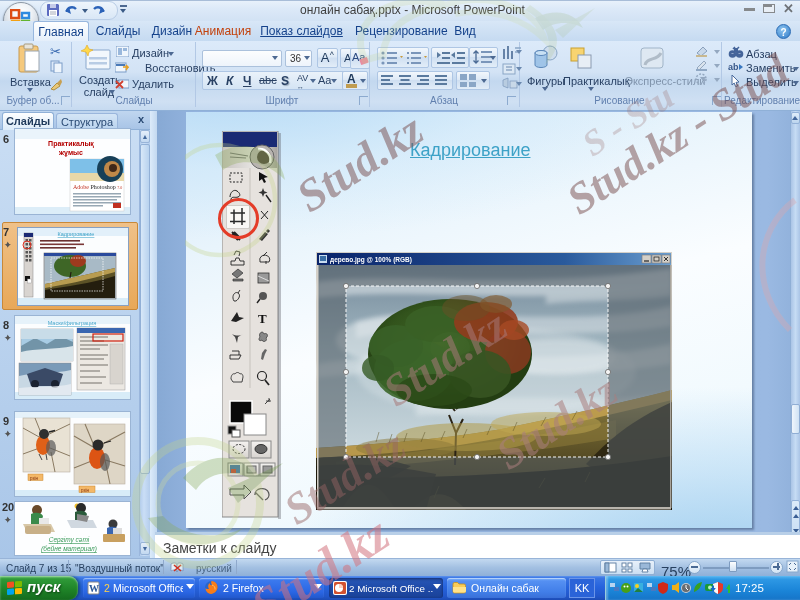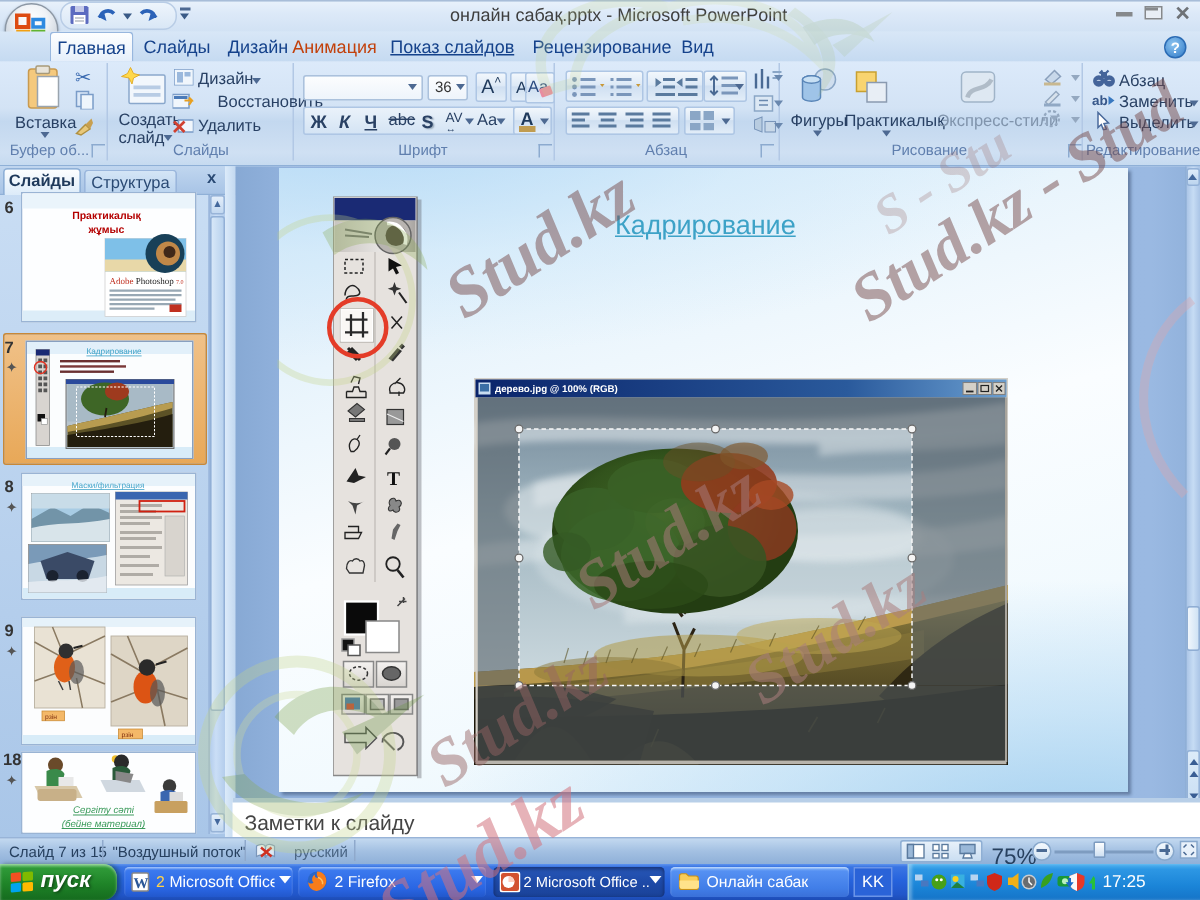--- a/index.html
+++ b/index.html
@@ -112,21 +112,21 @@
       <path d="M2 11 L8 5 L11 8 L5 12 Z" fill="#e8c87a" stroke="#b09040"></path>
       <path d="M8 5 L12 1 L13 4 L11 8Z" fill="#c8a050"></path>
     </svg>
 
 <svg class="abs" style="left:80px;top:44px" width="32" height="30" viewBox="0 0 32 30">
       <rect x="6" y="6" width="24" height="19" rx="1" fill="#f2f7fc" stroke="#8aa8cc"></rect>
       <rect x="9" y="13" width="18" height="2.5" fill="#b8cce4"></rect>
       <rect x="9" y="18" width="18" height="2.5" fill="#b8cce4"></rect>
       <path d="M7 1 L9 5 L13 6 L9 8 L8 12 L6 8 L1 7 L5 5 Z" fill="#ffd84a" stroke="#e0a820" stroke-width=".6"></path>
     </svg>
-<div class="abs rbtext" style="left:79px;top:74px;width:40px;text-align:left">Создать<br>слайд</div>
+<div class="abs rbtext" style="left:79px;top:74px;width:40px;text-align:center">Создать<br>слайд</div>
 <div class="abs dd" style="left:109px;top:90px"></div>
 <svg class="abs" style="left:116px;top:46px" width="13" height="11" viewBox="0 0 13 11">
       <rect x="0" y="0" width="13" height="11" fill="#f0f6fc" stroke="#7a9cc8"></rect>
       <rect x="2" y="2" width="4" height="7" fill="#9ab8dc"></rect>
       <rect x="7" y="2" width="4" height="3" fill="#9ab8dc"></rect>
     </svg>
 <div class="abs rbtext" style="left:132px;top:47px">Дизайн</div>
 <div class="abs dd" style="left:168px;top:52px"></div>
 <svg class="abs" style="left:115px;top:62px" width="14" height="12" viewBox="0 0 14 12">
       <rect x="0" y="1" width="11" height="9" fill="#f0f6fc" stroke="#7a9cc8"></rect>
@@ -314,21 +314,21 @@
 
 <div class="abs" style="left:3px;top:133px;font-size:11px;font-weight:bold;color:#333">6</div>
 <div class="abs" style="left:14px;top:128px;width:117px;height:87px;background:#fff;border:1px solid #9ab4d4"></div>
 <div class="abs" style="left:2px;top:222px;width:136px;height:88px;background:linear-gradient(180deg,#f0c188,#e8a858);border:1px solid #c88838;border-radius:2px"></div>
 <div class="abs" style="left:3px;top:226px;font-size:11px;font-weight:bold;color:#333">7</div>
 <div class="abs" style="left:17px;top:227px;width:112px;height:79px;background:#fff;border:1px solid #88a0c0"></div>
 <div class="abs" style="left:3px;top:319px;font-size:11px;font-weight:bold;color:#333">8</div>
 <div class="abs" style="left:14px;top:315px;width:117px;height:85px;background:#fff;border:1px solid #9ab4d4"></div>
 <div class="abs" style="left:3px;top:415px;font-size:11px;font-weight:bold;color:#333">9</div>
 <div class="abs" style="left:14px;top:411px;width:117px;height:86px;background:#fff;border:1px solid #9ab4d4"></div>
-<div class="abs" style="left:2px;top:501px;font-size:11px;font-weight:bold;color:#333">18</div>
+<div class="abs" style="left:2px;top:501px;font-size:11px;font-weight:bold;color:#333">20</div>
 <div class="abs" style="left:14px;top:501px;width:117px;height:55px;background:#fff;border:1px solid #9ab4d4"></div>
 
 <svg class="abs" style="left:15px;top:129px" width="115" height="85" viewBox="0 0 115 85">
 <rect width="115" height="85" fill="#fdfeff"></rect>
       <rect y="0" width="115" height="10" fill="#eaf4fb"></rect>
       <rect y="78" width="115" height="7" fill="#dcedf8"></rect>
 <text x="56" y="17" font-size="7" fill="#b40000" font-weight="bold" text-anchor="middle" font-family="Liberation Sans">Практикалық</text>
 <text x="56" y="26" font-size="7" fill="#b40000" font-weight="bold" text-anchor="middle" font-family="Liberation Sans">жұмыс</text>
 <g>
         <rect x="55" y="30" width="54" height="52" fill="#fff" stroke="#ccc" stroke-width=".5"></rect>

